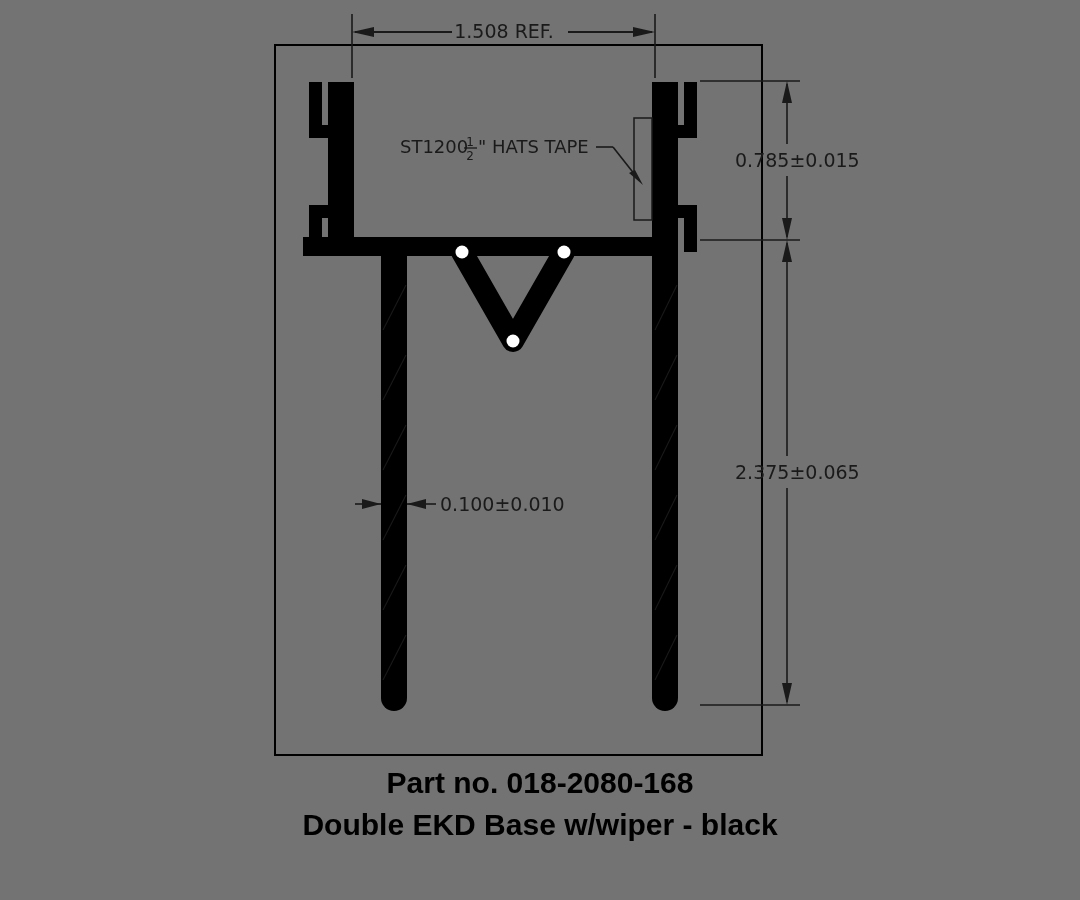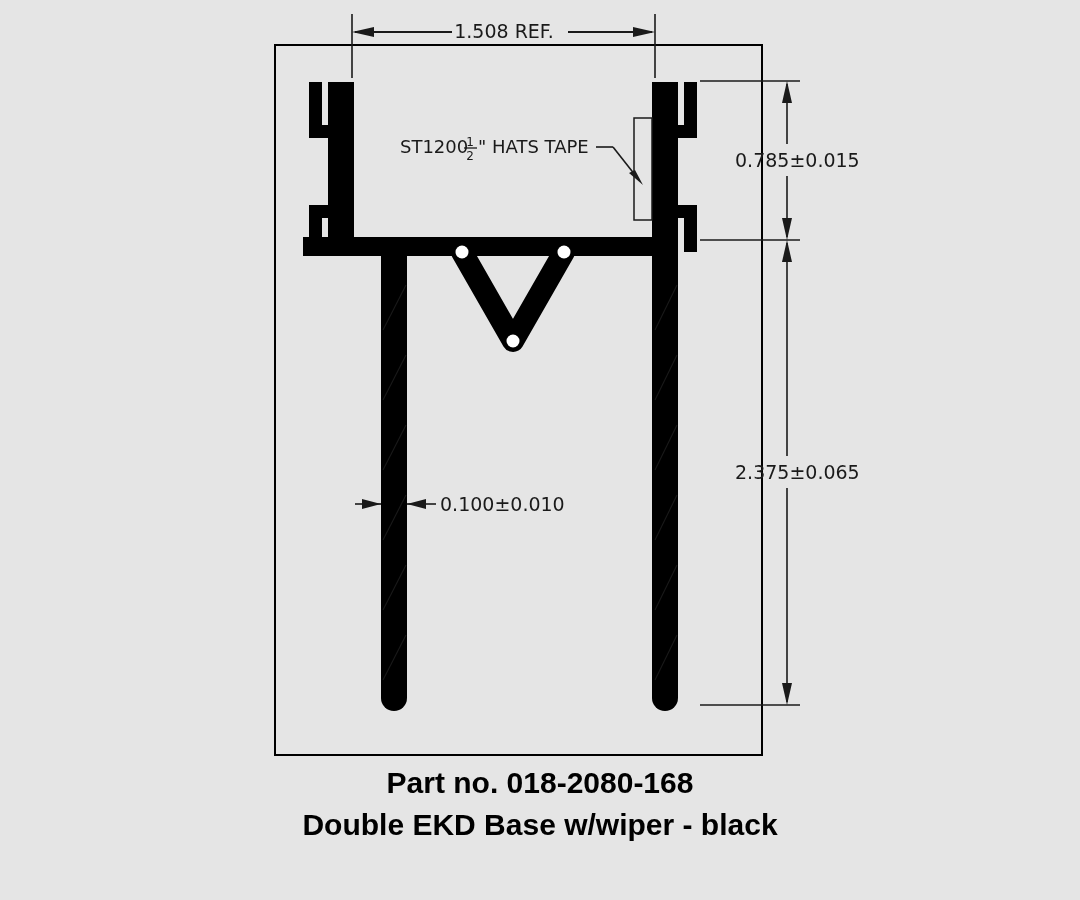--- a/index.html
+++ b/index.html
@@ -11,21 +11,21 @@
   body {
     width: 1080px;
     height: 900px;
     overflow: hidden;
     font-family: "DejaVu Sans", sans-serif;
   }
   #page {
     position: relative;
     width: 1080px;
     height: 900px;
-    background: #e5e5e5;
+    background: #737373;
   }
   #drawing {
     position: absolute;
     left: 0;
     top: 0;
   }
   .dim-text {
     font-family: "DejaVu Sans", sans-serif;
     fill: #1a1a1a;
   }

